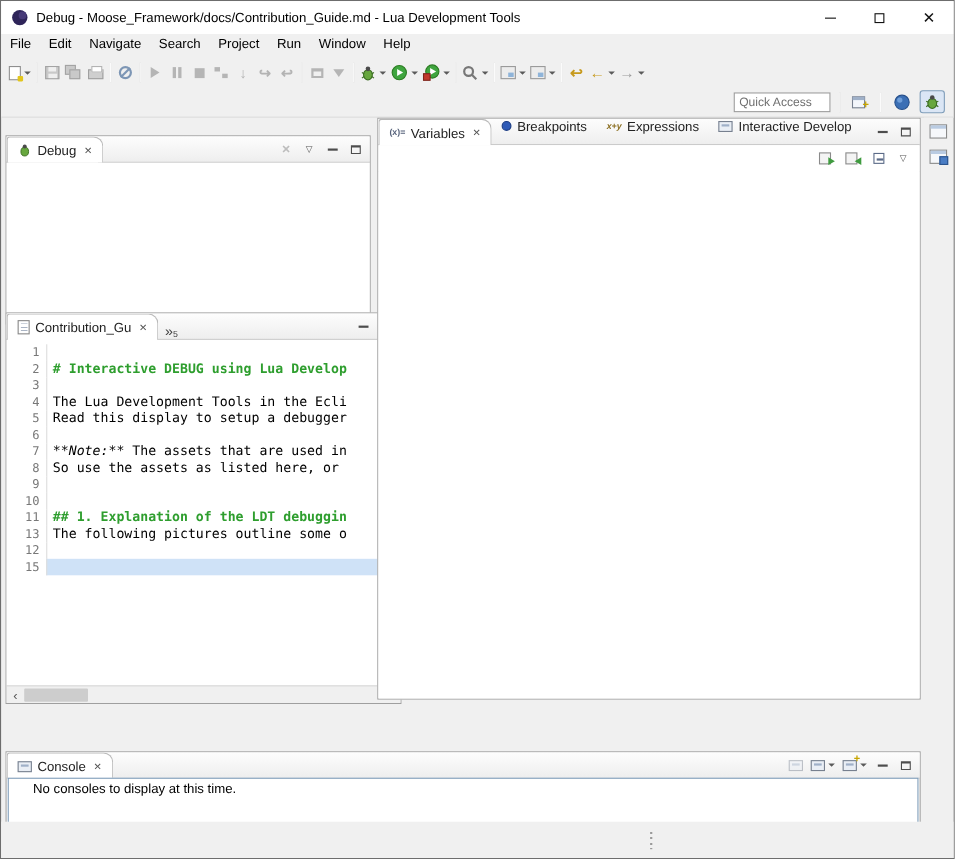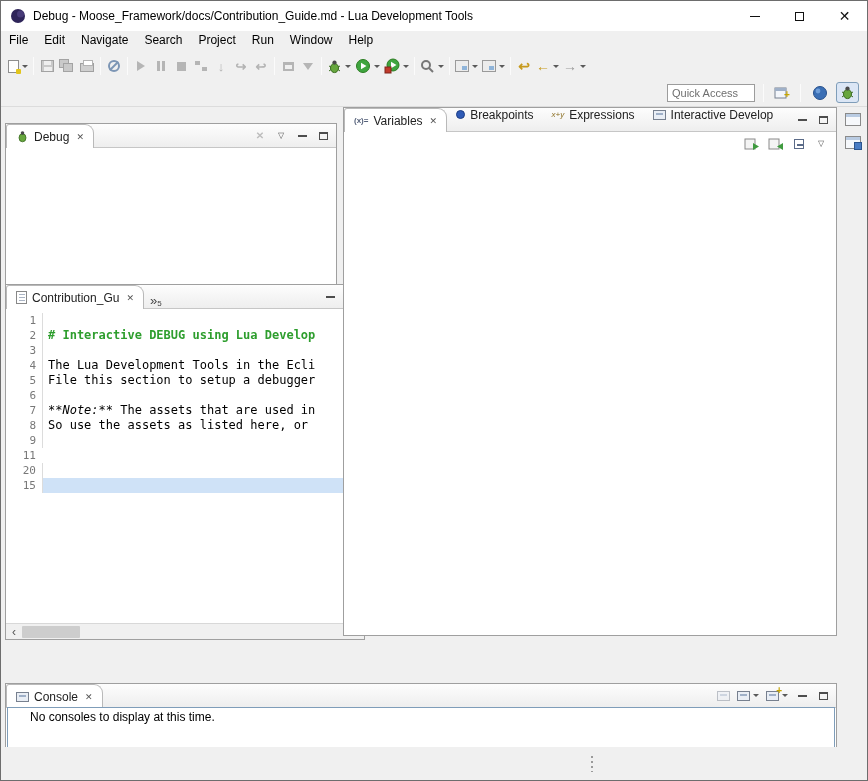--- a/index.html
+++ b/index.html
@@ -77,21 +77,21 @@
   .hg-max{width:9px;height:8px;border:1px solid #4d4d4d;border-top-width:2px;display:block;}
   .hg-menu{font-size:8px;color:#555;line-height:1;}
   .hg-x-dis{font-size:10px;color:#bdbdbd;font-weight:bold;}
   .tab-chooser{display:flex;align-items:flex-start;padding:3px 6px 0 6px;color:#444;}
   .chev{font-size:13px;line-height:1;}
   .chev-count{font-size:8px;margin-top:5px;}
 
   
   .ic-varx{font-size:8px;color:#55617a;font-weight:bold;}
   .ic-bp{width:9px;height:9px;border-radius:50%;background:#2f5bb7;border:1px solid #1d3e85;display:inline-block;}
-  .ic-expr{font-size:8px;color:#8a6d1f;font-style:italic;font-weight:normal;text-align:right;}
+  .ic-expr{font-size:8px;color:#8a6d1f;font-style:italic;font-weight:bold;text-align:right;}
   .mon{width:13px;height:10px;background:#e9eef5;border:1px solid #77808f;display:inline-block;position:relative;}
   .mon::after{content:"";position:absolute;left:2px;top:2px;right:2px;height:2px;background:#9fb0c8;}
   .mon.dis{opacity:.45;}
   .mon-plus::before{content:"+";position:absolute;right:-4px;top:-7px;color:#c7a500;font-weight:bold;font-size:10px;}
   .ic-file{width:11px;height:13px;background:#fff;border:1px solid #888;display:inline-block;position:relative;}
   .ic-file::after{content:"";position:absolute;left:2px;top:2px;width:6px;height:8px;
      background:repeating-linear-gradient(#aab4c4 0 1px,transparent 1px 3px);}
 
   
   .vtoolbar{height:24px;display:flex;justify-content:flex-end;align-items:center;gap:8px;padding-right:8px;background:#fff;}
@@ -365,43 +365,52 @@
           <div class="ed-row">
             <span class="ed-num">3</span>
             <span class="ed-text"></span>
           </div>
           <div class="ed-row">
             <span class="ed-num">4</span>
             <span class="ed-text">The Lua Development Tools in the Ecli</span>
           </div>
           <div class="ed-row">
             <span class="ed-num">5</span>
-            <span class="ed-text">File this section to setup a debugger</span>
+            <span class="ed-text">Read this display to setup a debugger</span>
           </div>
           <div class="ed-row">
             <span class="ed-num">6</span>
             <span class="ed-text"></span>
           </div>
           <div class="ed-row note">
             <span class="ed-num">7</span>
             <span class="ed-text"><em>**Note:**</em> The assets that are used in</span>
           </div>
           <div class="ed-row">
             <span class="ed-num">8</span>
             <span class="ed-text">So use the assets as listed here, or </span>
           </div>
           <div class="ed-row">
             <span class="ed-num">9</span>
             <span class="ed-text"></span>
           </div>
+          <div class="ed-row">
+            <span class="ed-num">10</span>
+            <span class="ed-text"></span>
+          </div>
           <div class="ed-row heading">
             <span class="ed-num">11</span>
-          </div>
-          <div class="ed-row">
-            <span class="ed-num">20</span>
+            <span class="ed-text">## 1. Explanation of the LDT debuggin</span>
+          </div>
+          <div class="ed-row">
+            <span class="ed-num">13</span>
+            <span class="ed-text">The following pictures outline some o</span>
+          </div>
+          <div class="ed-row">
+            <span class="ed-num">12</span>
             <span class="ed-text"></span>
           </div>
           <div class="ed-row current">
             <span class="ed-num">15</span>
             <span class="ed-text"></span>
           </div>
         </div>
       <div class="ed-vscroll">
         <span class="tri-up"></span>
         <span class="tri-down"></span>

